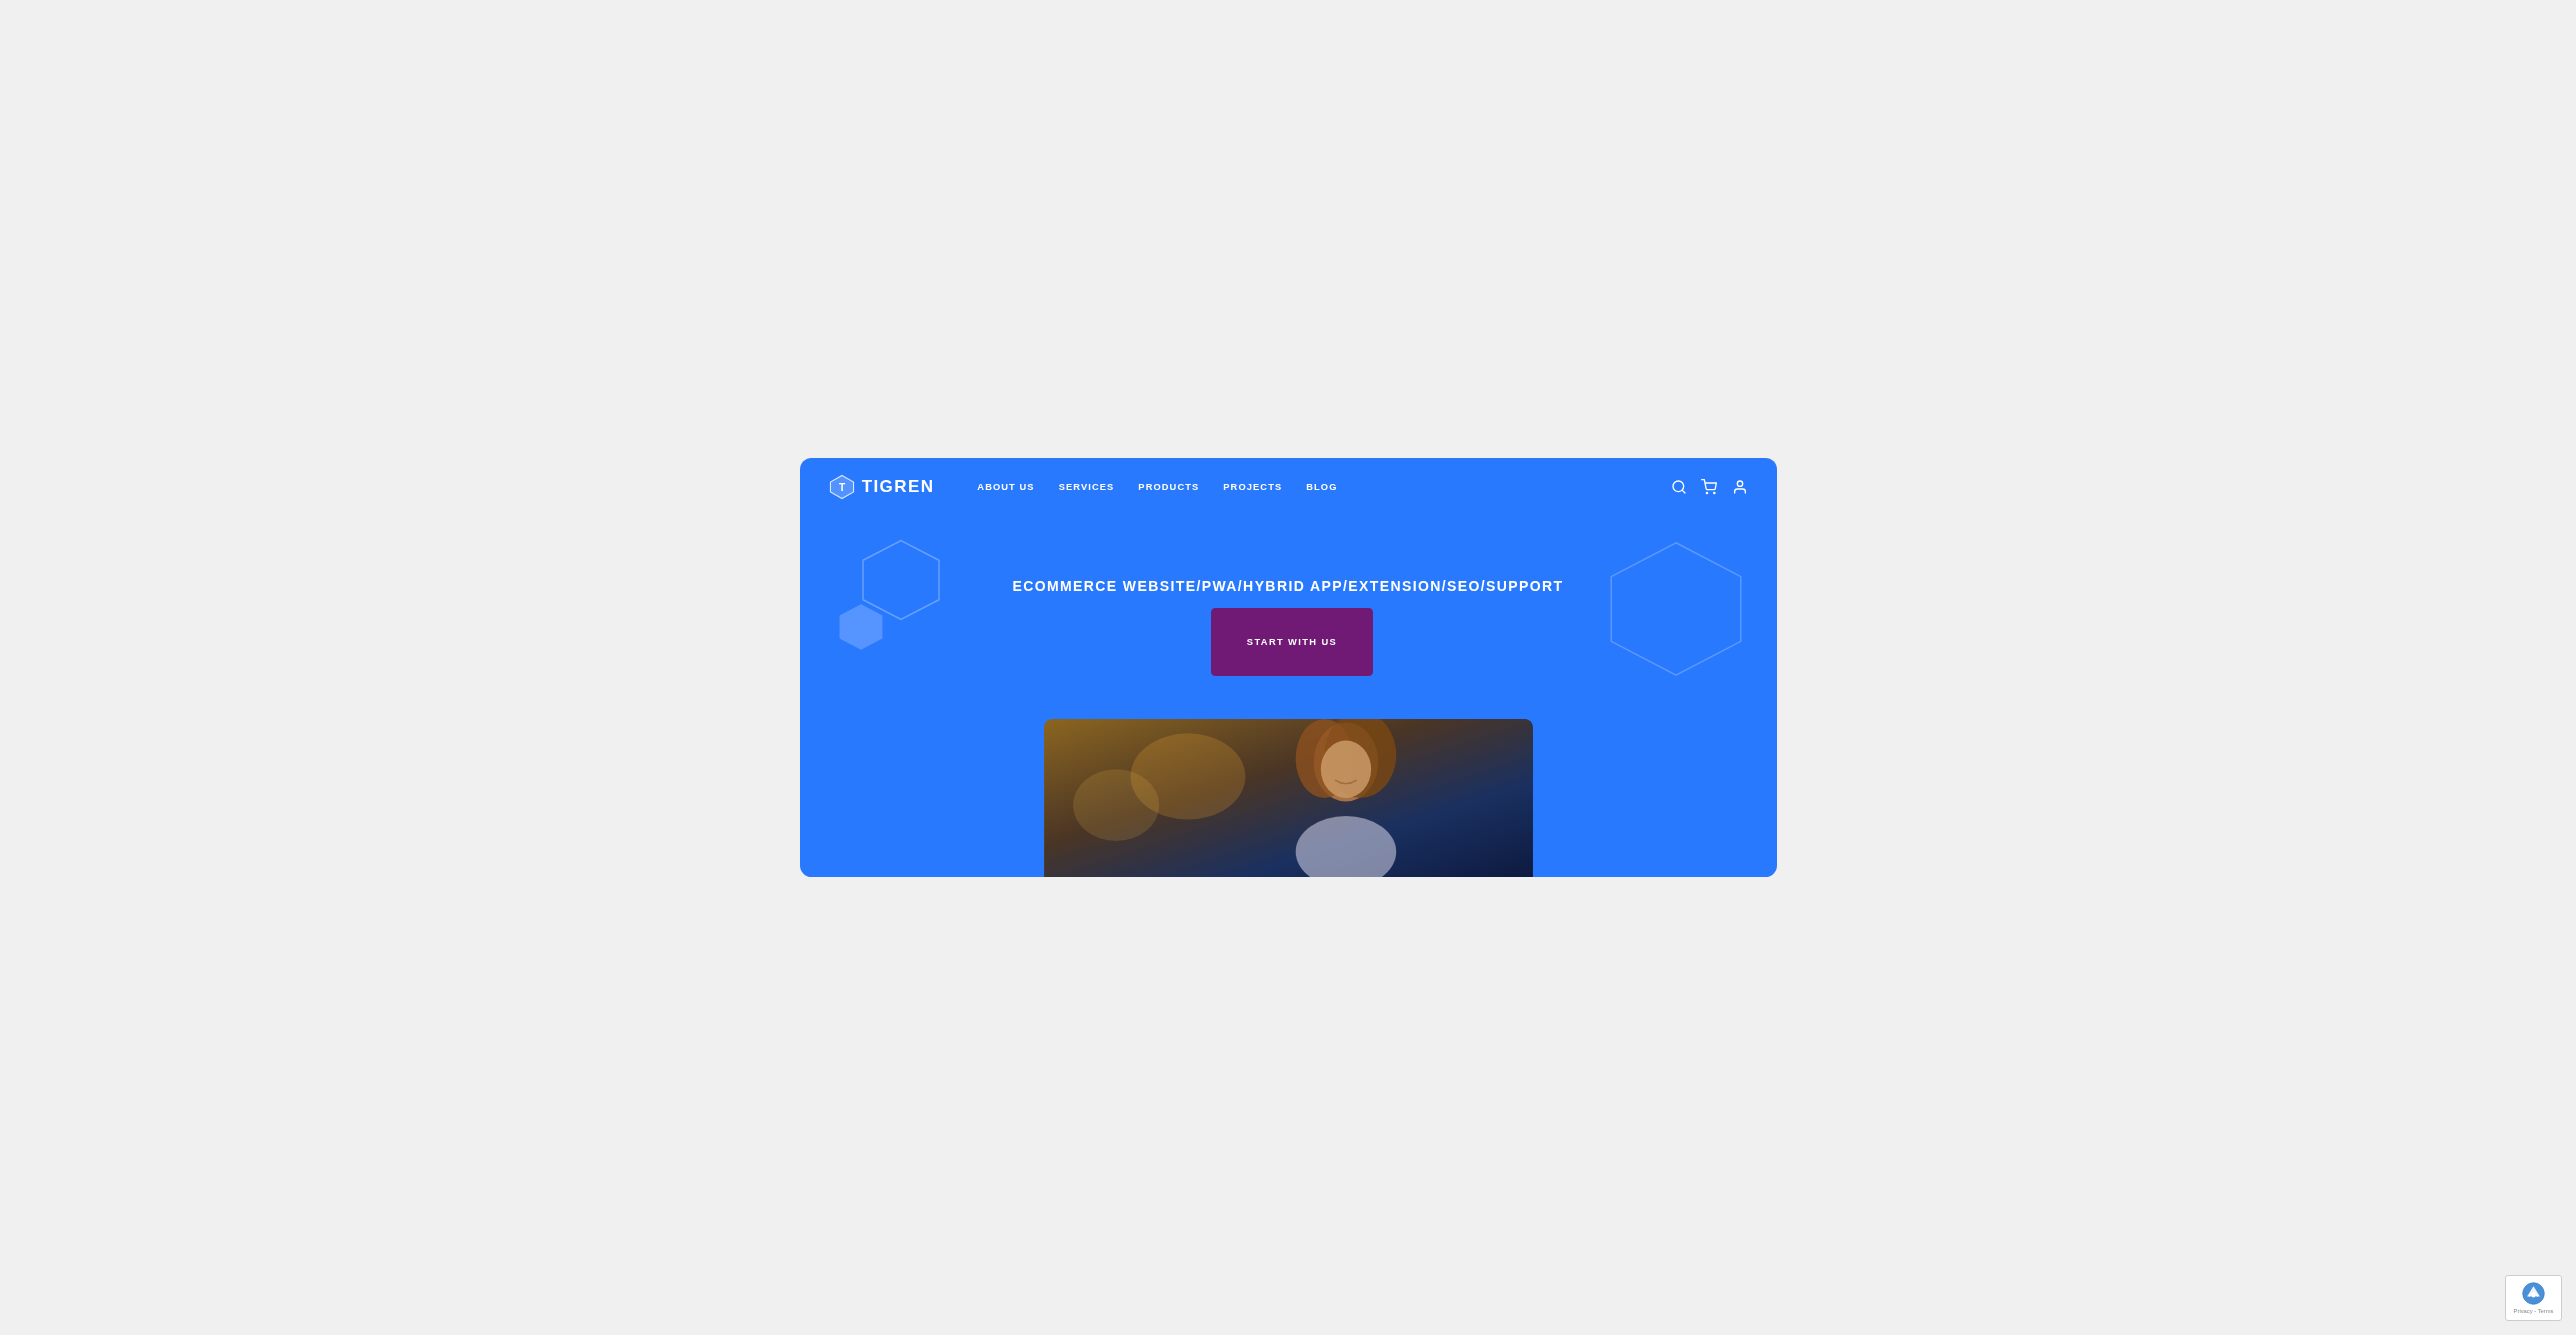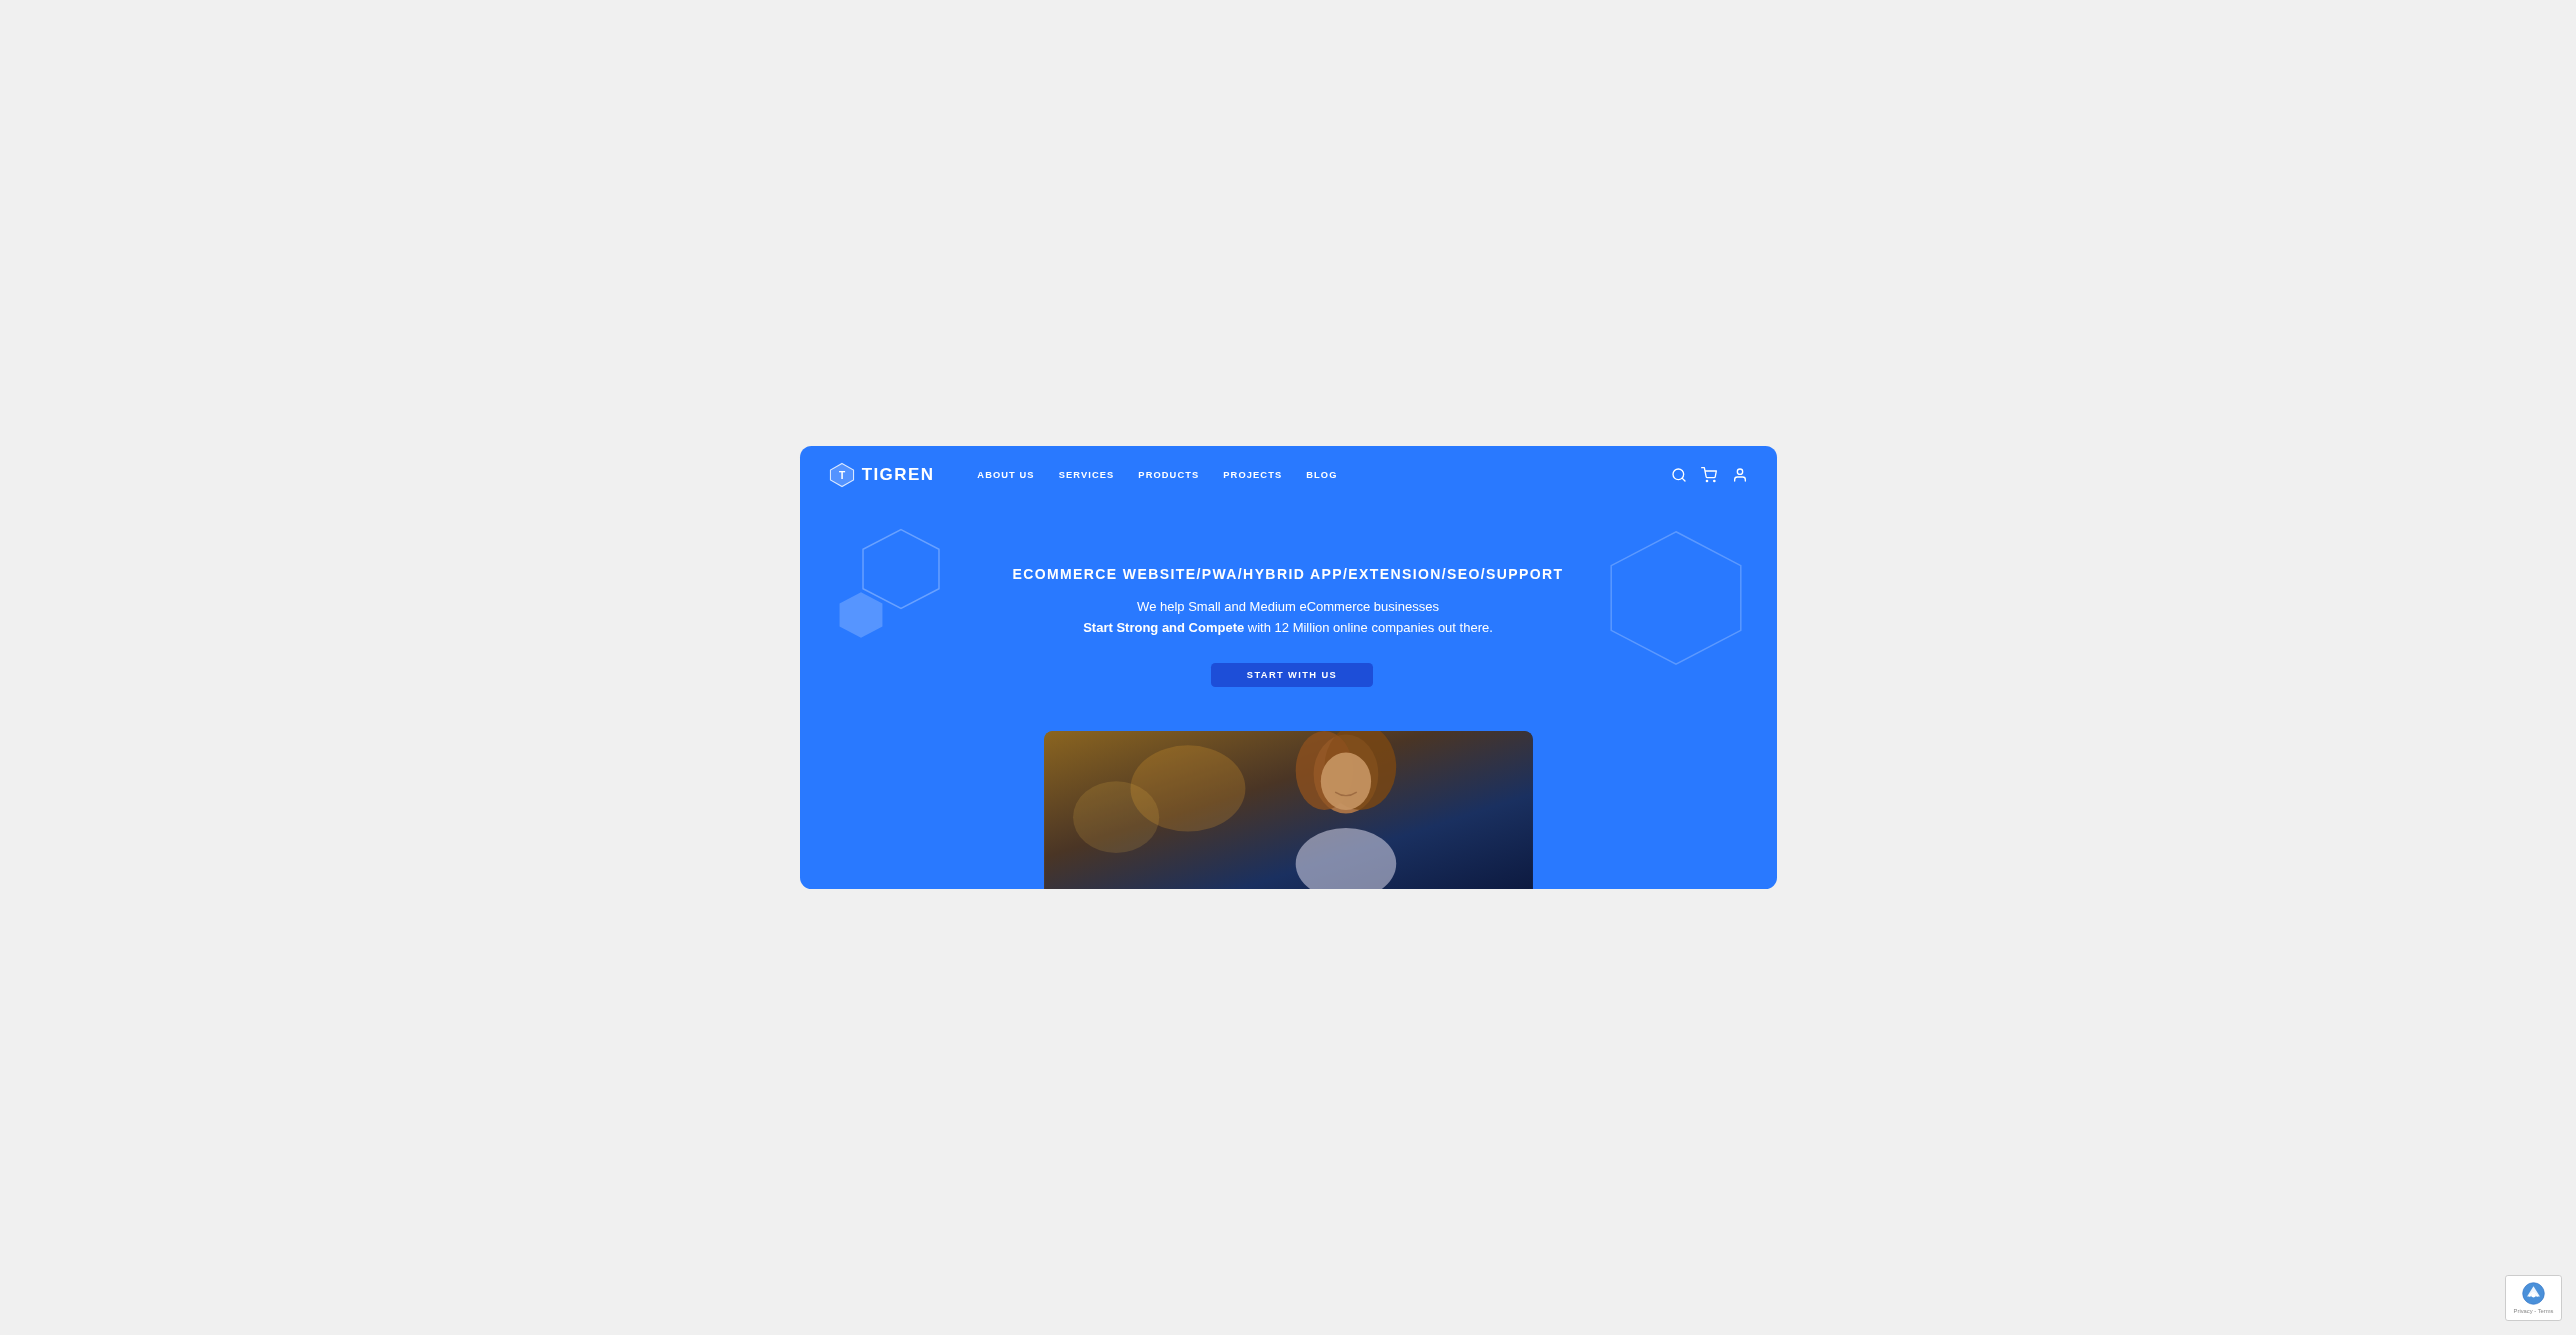--- a/index.html
+++ b/index.html
@@ -153,24 +153,24 @@
       font-size: 13px;
       line-height: 1.6;
       margin-bottom: 25px;
     }
 
     .hero-description strong {
       font-weight: 800;
     }
 
     .cta-button {
-      background-color: #1d4ed8;
+      background-color: #701a75;
       color: #ffffff;
       border: none;
-      padding: 7px 36px;
+      padding: 29px 36px;
       font-size: 9.3px;
       font-weight: 700;
       letter-spacing: 1.4px;
       text-transform: uppercase;
       border-radius: 4.3px;
       cursor: pointer;
       margin-bottom: 36px;
       display: inline-block;
       margin-left: 8px;
     }
@@ -292,24 +292,20 @@
       <svg class="hex-solid-left" viewBox="0 0 70 70" xmlns="http://www.w3.org/2000/svg">
         <polygon points="35,3 65,19 65,51 35,67 5,51 5,19" class="hex-svg-solid"></polygon>
       </svg>
 
       
       <svg class="hex-outline-right" viewBox="0 0 200 200" xmlns="http://www.w3.org/2000/svg">
         <polygon points="100,8 190,55 190,145 100,192 10,145 10,55" class="hex-svg"></polygon>
       </svg>
 
       <p class="hero-subtitle">ECOMMERCE WEBSITE/PWA/HYBRID APP/EXTENSION/SEO/SUPPORT</p>
-      <p class="hero-description">
-        <span>We help Small and Medium eCommerce businesses</span><br>
-        <strong>Start Strong and Compete</strong><span> with 12 Million online companies out there.</span>
-      </p>
       <button class="cta-button">START WITH US</button>
 
       
       <div class="hero-image-container">
         <div class="hero-image-placeholder">
 
           <svg width="489" height="158" viewBox="0 0 680 220" xmlns="http://www.w3.org/2000/svg">
             <defs>
               <linearGradient id="imgGrad" x1="0%" y1="0%" x2="100%" y2="100%">
                 <stop offset="0%" style="stop-color:#8B6520;stop-opacity:1"></stop>

